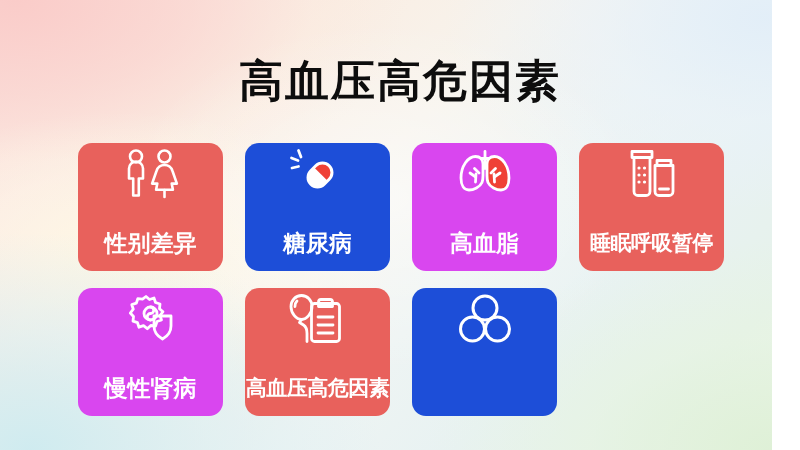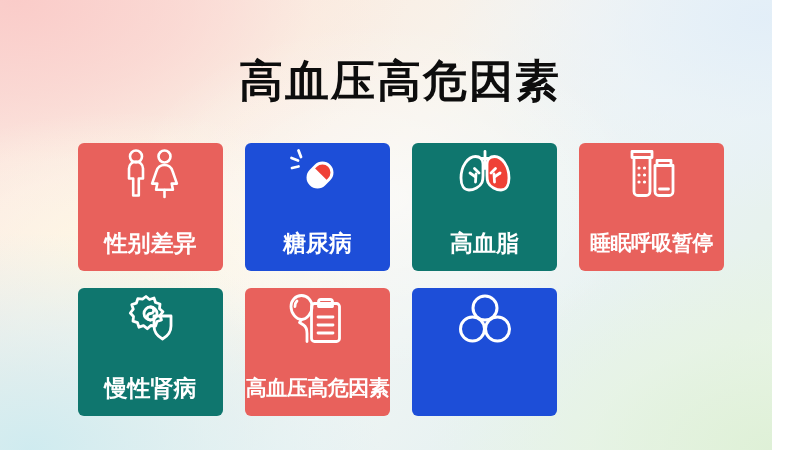--- a/index.html
+++ b/index.html
@@ -101,31 +101,31 @@
     display: grid;
     grid-template-columns: repeat(4, 145px);
     grid-template-rows: repeat(2, 128px);
     column-gap: 22px;
     row-gap: 17px;
     z-index: 4;
   }
 
   .card {
     position: relative;
-    border-radius: 6px;
+    border-radius: 14px;
     box-sizing: border-box;
     display: flex;
     flex-direction: column;
     align-items: center;
     justify-content: flex-start;
     overflow: visible;
   }
   .card.red    { background: #e8615c; }
   .card.blue   { background: #1d4ed8; }
-  .card.teal   { background: #0f766e; text-decoration: underline; }
+  .card.teal   { background: #d946ef; text-decoration: underline; }
 
   .icon-box {
     width: 72px;
     height: 62px;
     display: flex;
     align-items: center;
     justify-content: center;
   }
   .icon-box svg {
     display: block;

